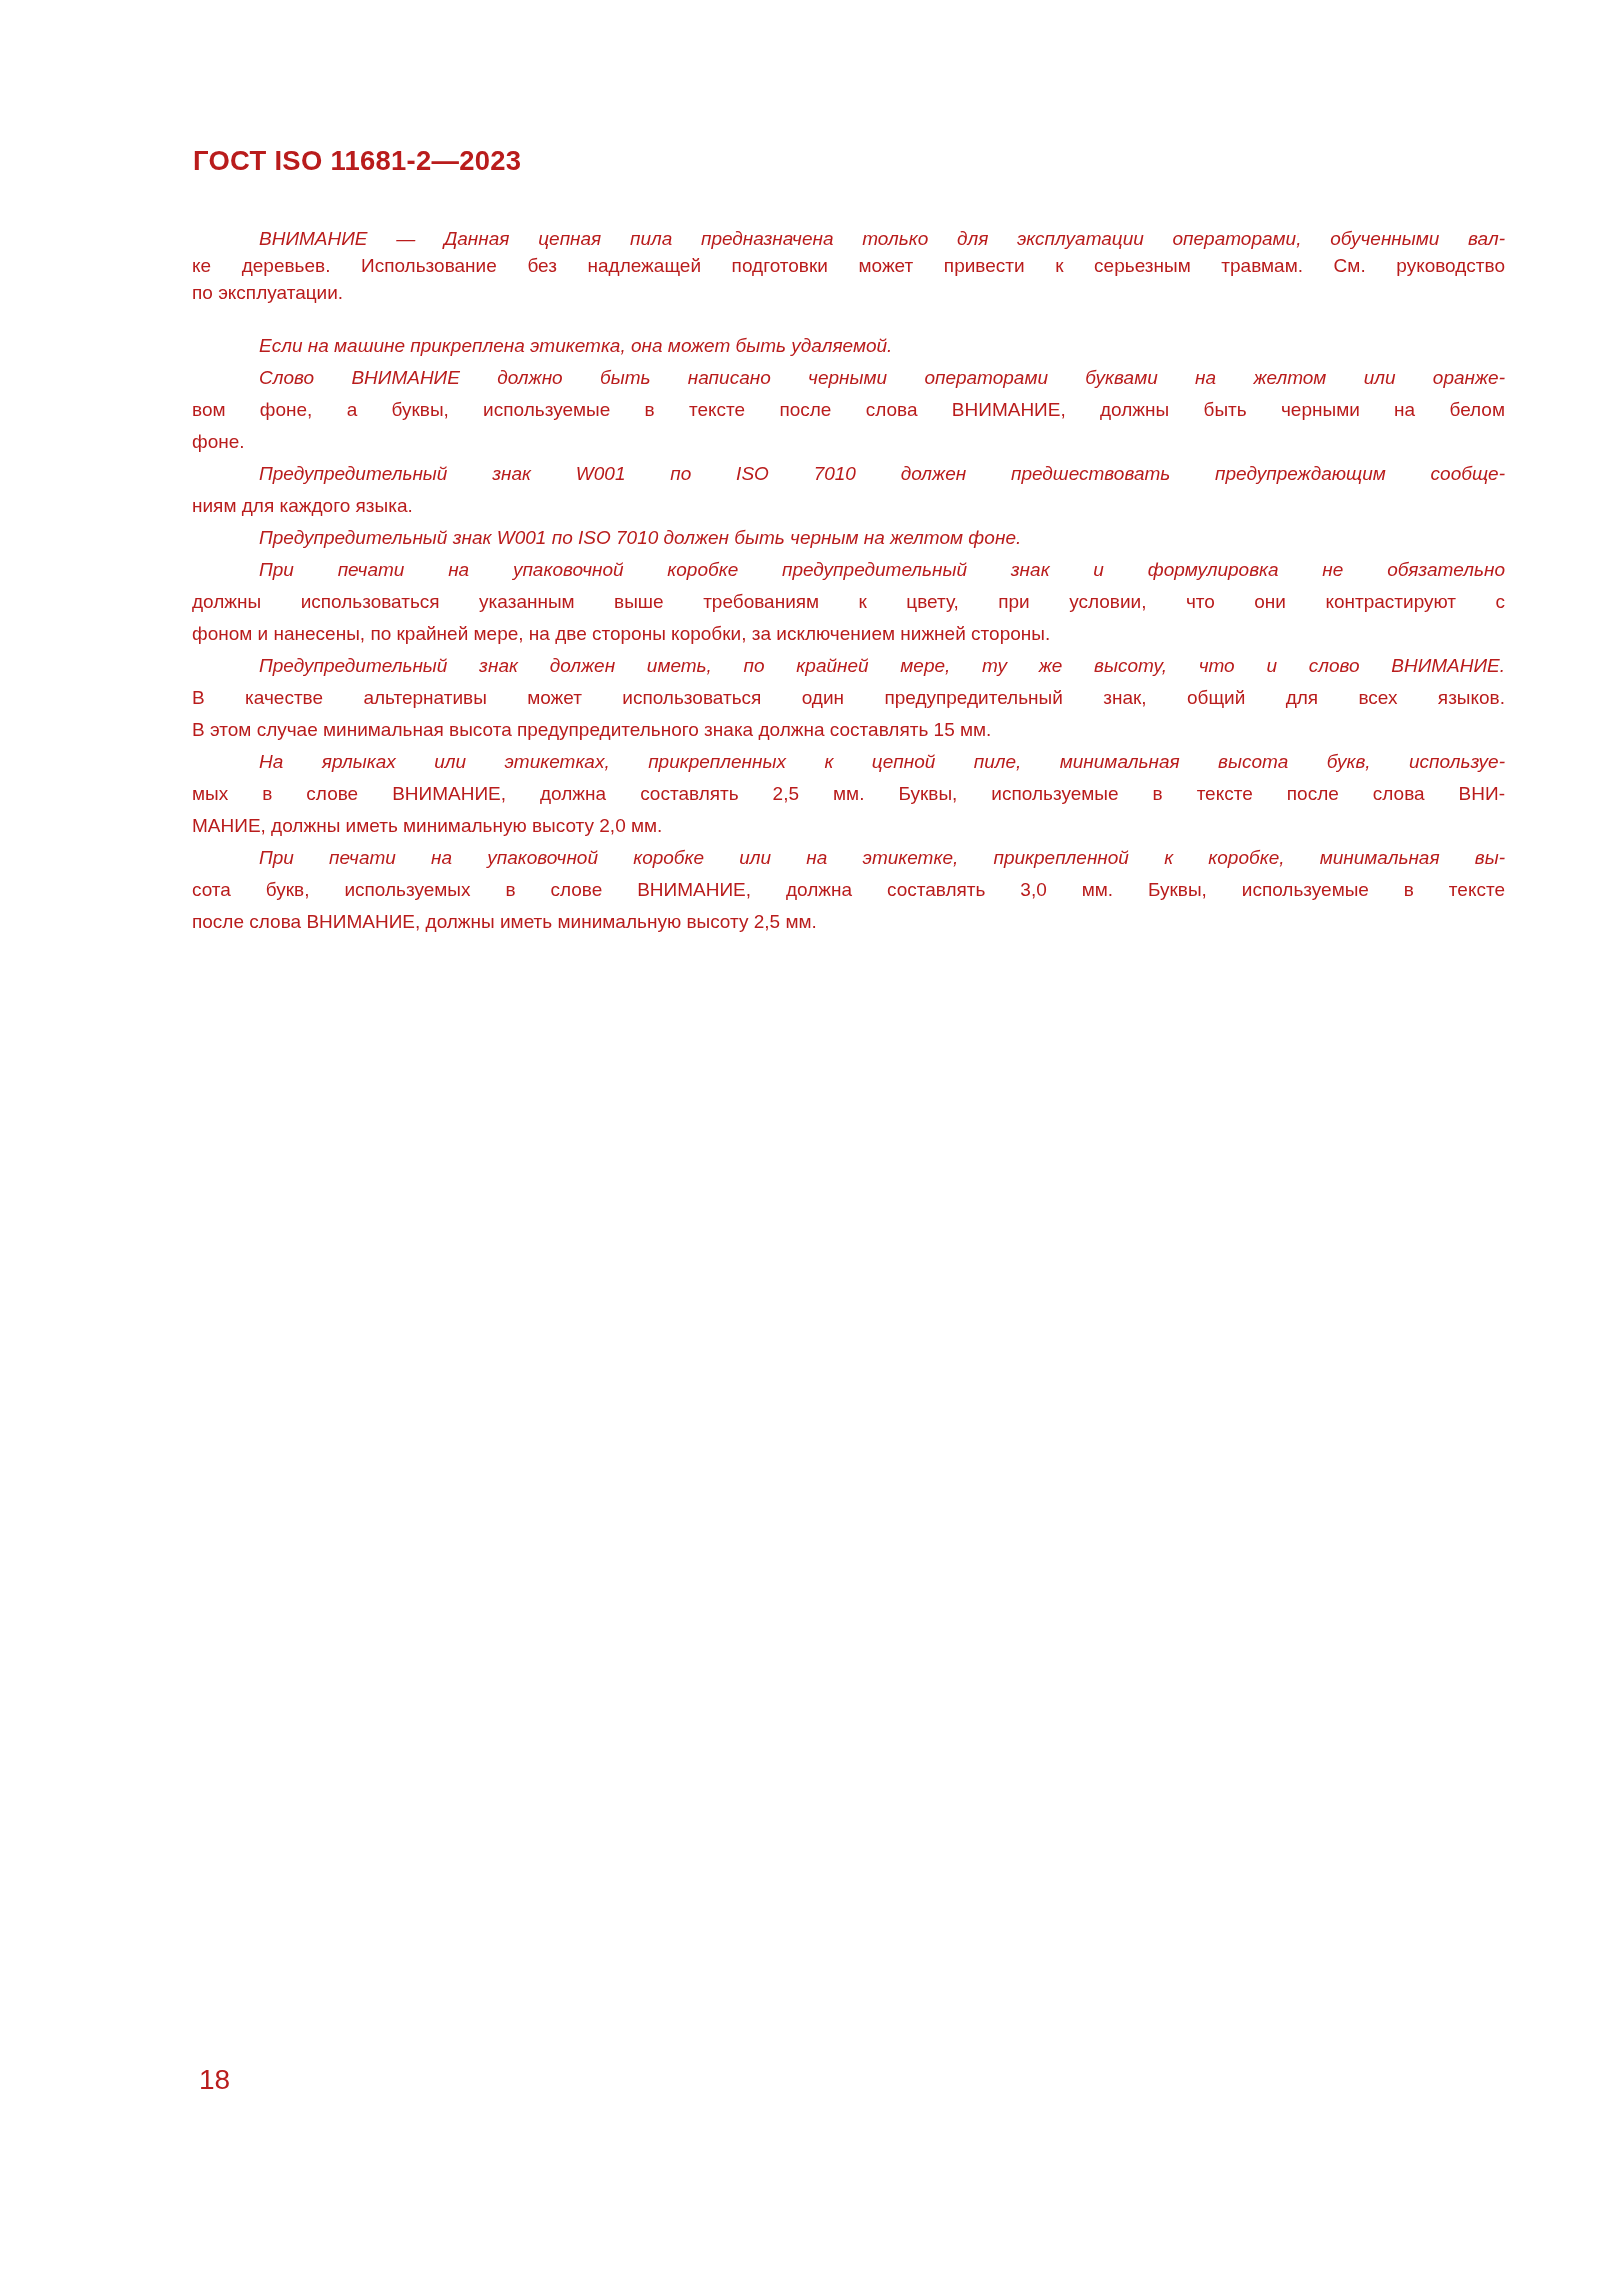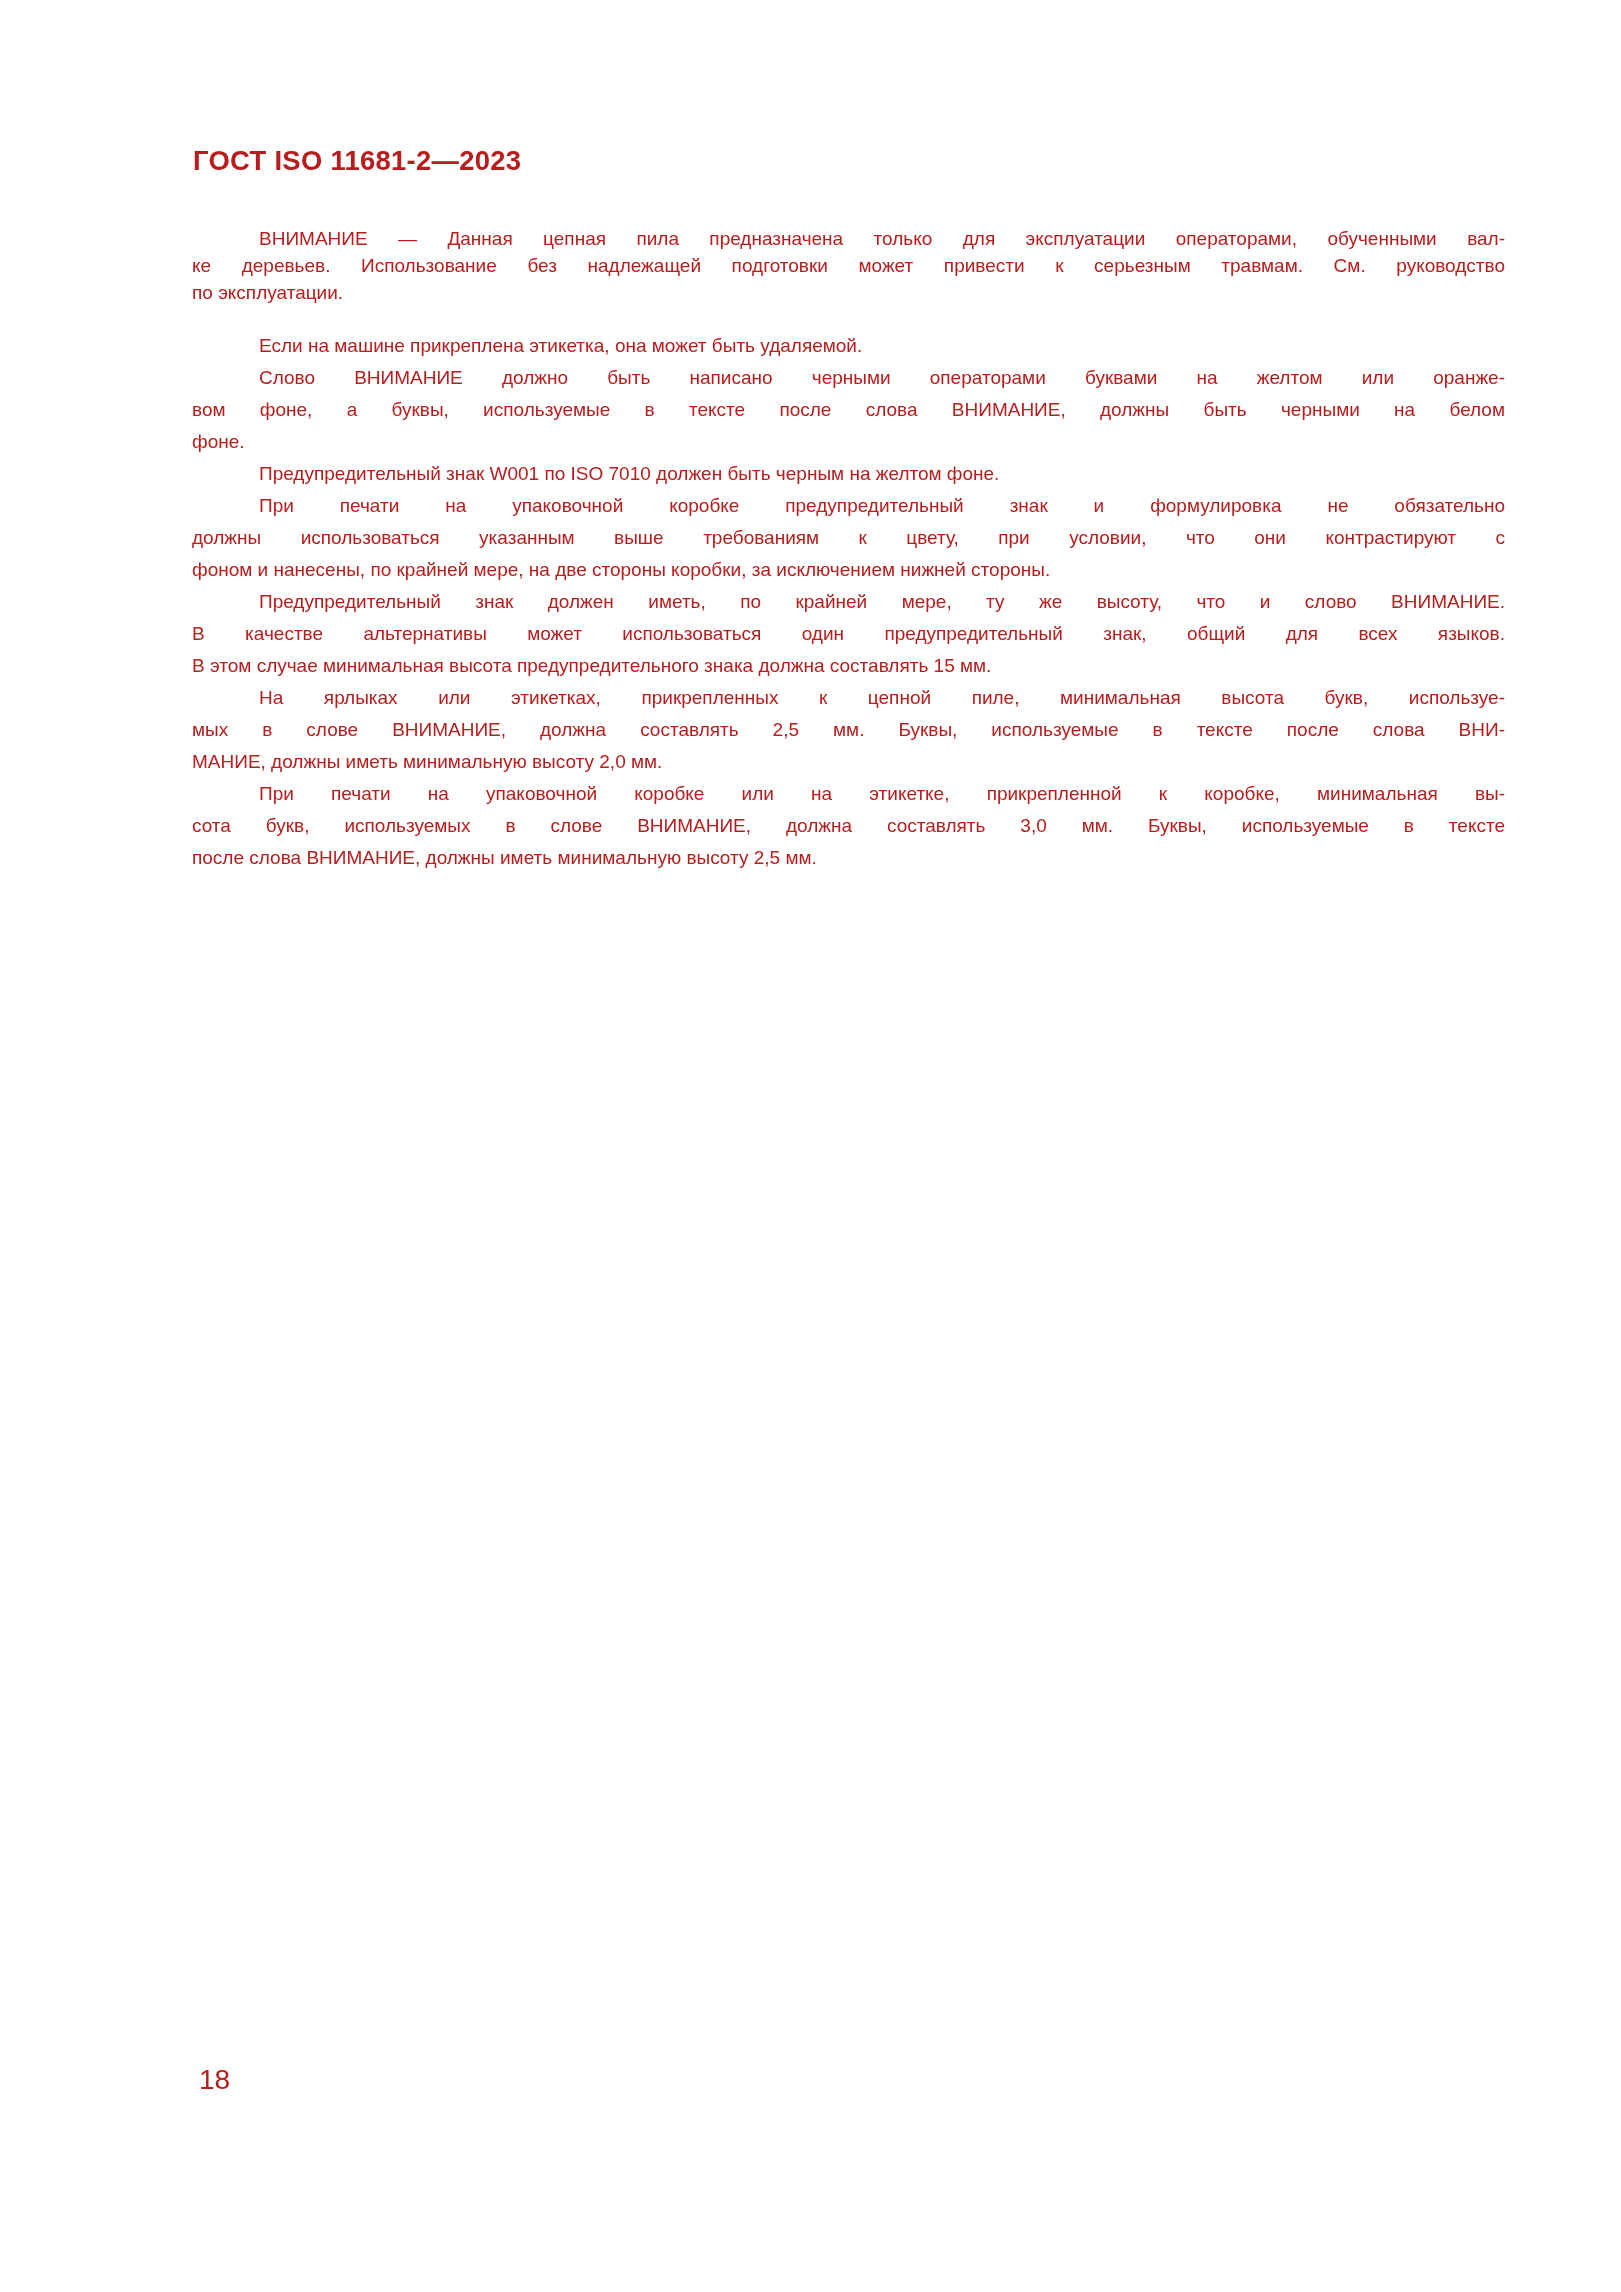--- a/index.html
+++ b/index.html
@@ -45,20 +45,21 @@
   .line {
     text-align: justify;
     text-align-last: justify;
   }
   .line.last {
     text-align: left;
     text-align-last: left;
   }
   .line.first {
     text-indent: 67px;
+    font-style: italic;
   }
   .page-number {
     position: absolute;
     left: 199px;
     top: 2064px;
     font-size: 28px;
   }
 </style>
 </head>
 <body>
@@ -72,20 +73,24 @@
         <div class="line">ке деревьев. Использование без надлежащей подготовки может привести к серьезным травмам. См. руководство</div>
         <div class="line last">по эксплуатации.</div>
       </div>
       <div class="para body-text">
         <div class="line first last">Если на машине прикреплена этикетка, она может быть удаляемой.</div>
       </div>
       <div class="para body-text">
         <div class="line first">Слово ВНИМАНИЕ должно быть написано черными операторами буквами на желтом или оранже-</div>
         <div class="line">вом фоне, а буквы, используемые в тексте после слова ВНИМАНИЕ, должны быть черными на белом</div>
         <div class="line last">фоне.</div>
+      </div>
+      <div class="para body-text">
+        <div class="line first">Предупредительный знак W001 по ISO 7010 должен предшествовать предупреждающим сообще-</div>
+        <div class="line last">ниям для каждого языка.</div>
       </div>
       <div class="para body-text">
         <div class="line first last">Предупредительный знак W001 по ISO 7010 должен быть черным на желтом фоне.</div>
       </div>
       <div class="para body-text">
         <div class="line first">При печати на упаковочной коробке предупредительный знак и формулировка не обязательно</div>
         <div class="line">должны использоваться указанным выше требованиям к цвету, при условии, что они контрастируют с</div>
         <div class="line last">фоном и нанесены, по крайней мере, на две стороны коробки, за исключением нижней стороны.</div>
       </div>
       <div class="para body-text">

